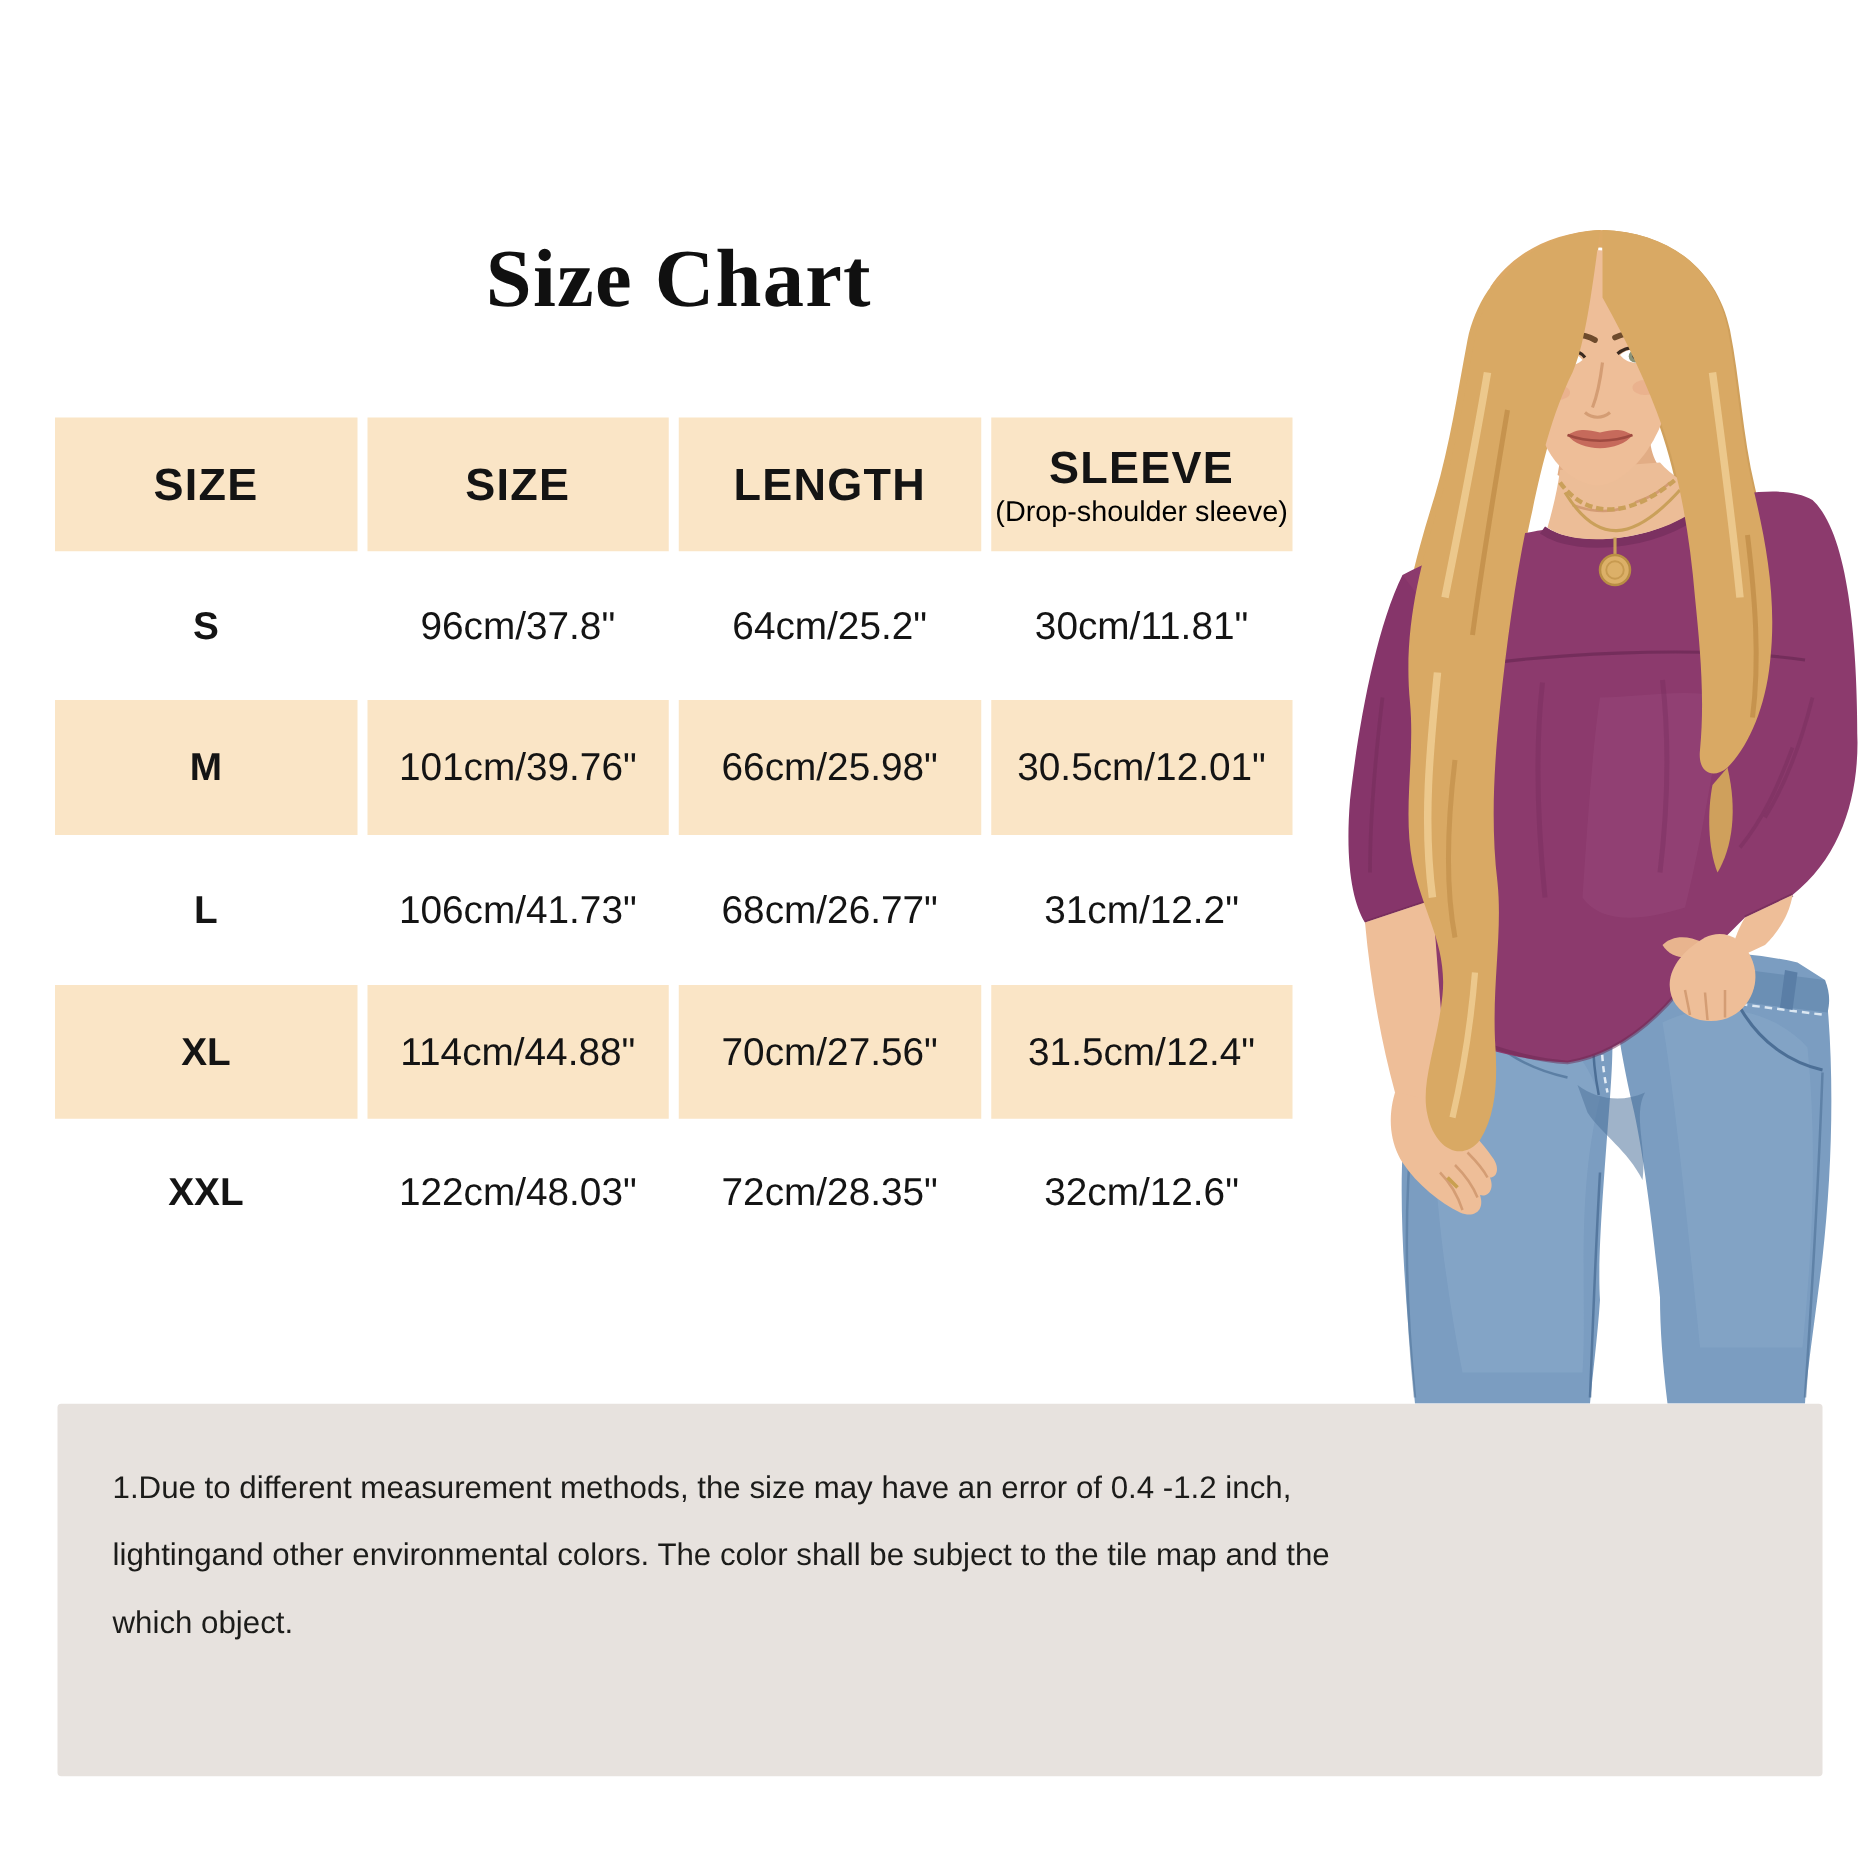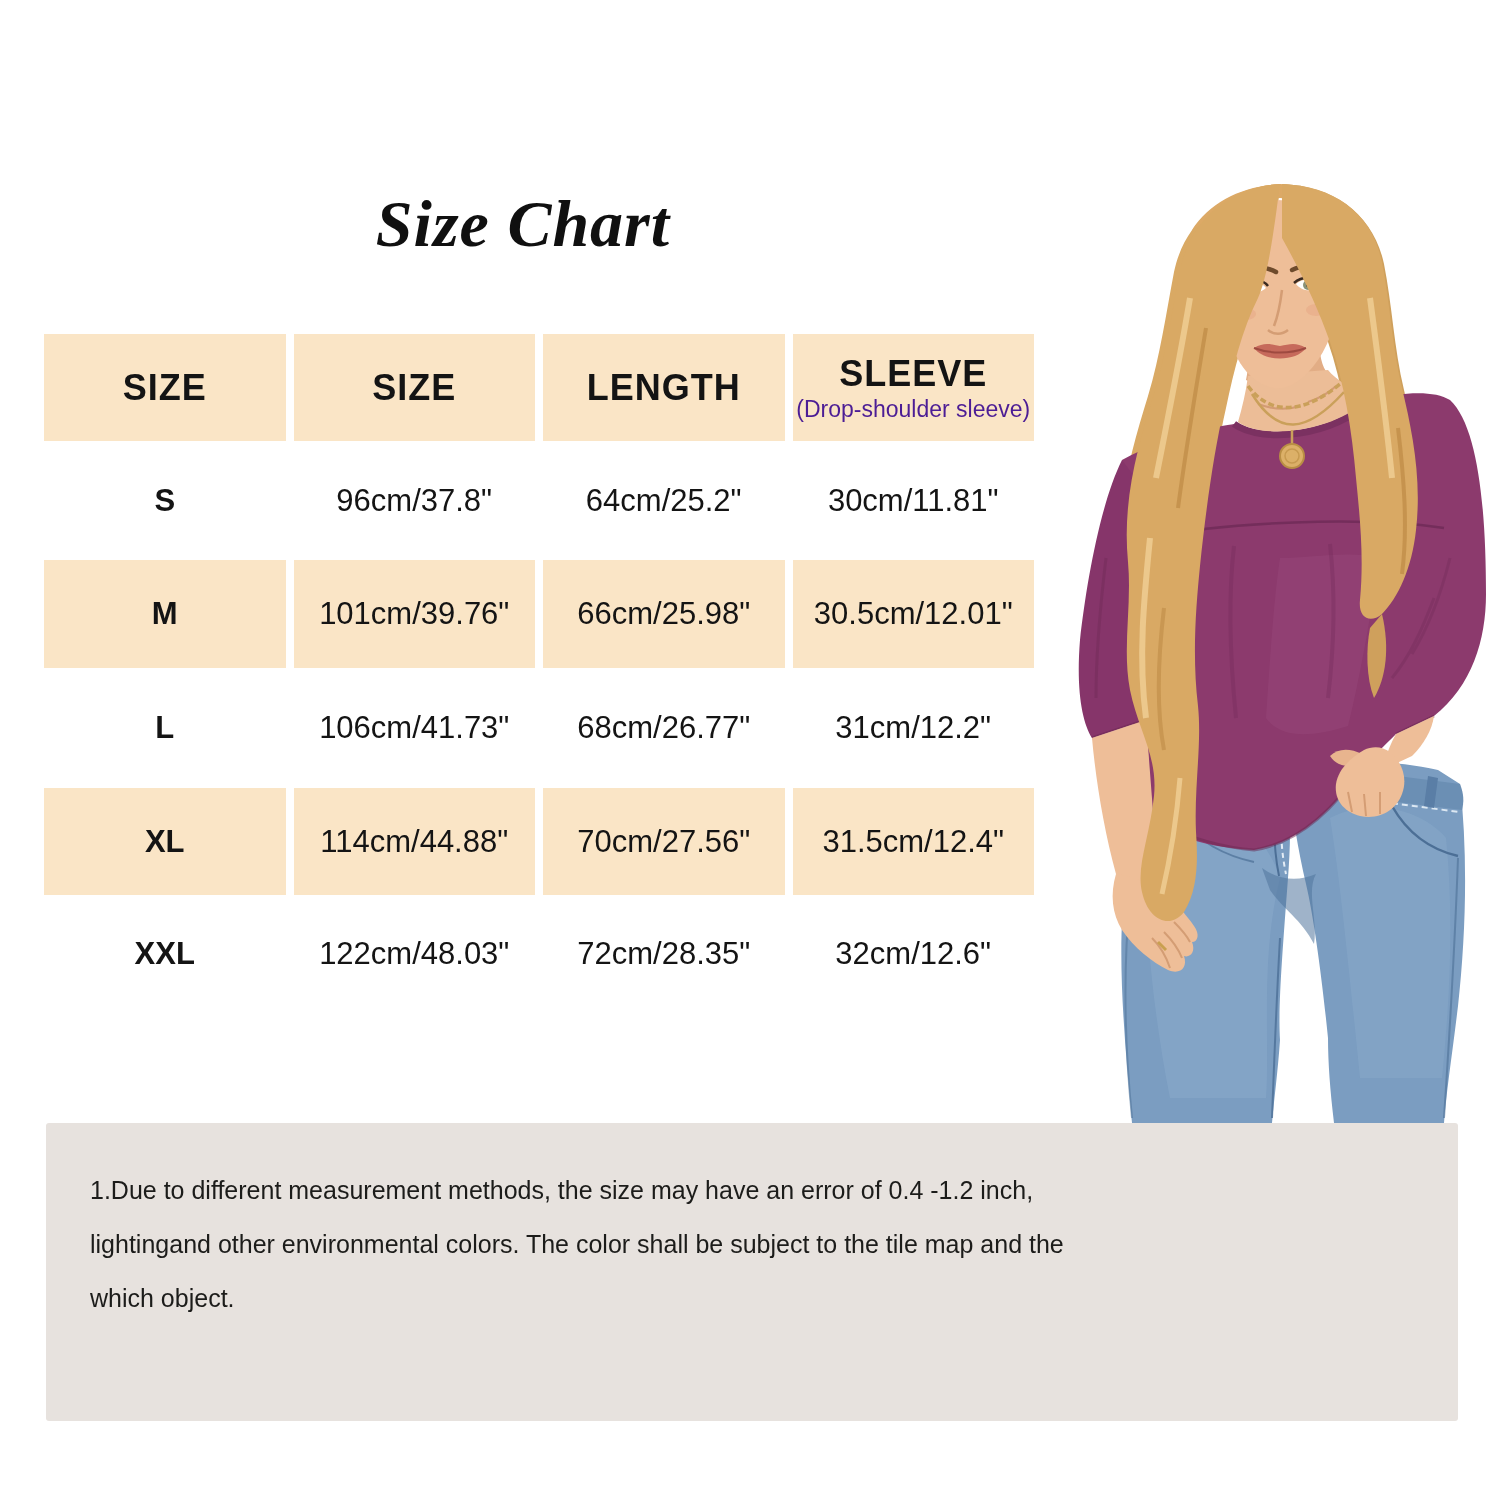--- a/index.html
+++ b/index.html
@@ -1,28 +1,28 @@
 <!DOCTYPE html>
 <html><head>
 <meta charset="utf-8">
 <style>
   html,body{margin:0;padding:0;background:#fff;}
   .canvas{position:relative;width:1500px;height:1500px;background:#ffffff;overflow:hidden;
           font-family:"Liberation Sans","DejaVu Sans",sans-serif;color:#141414;}
-  .page-title{position:absolute;left:28px;top:186px;width:990px;text-align:center;
+  .page-title{position:absolute;left:48px;top:186px;width:990px;text-align:center;
           font-family:"Liberation Serif","DejaVu Serif",serif;font-weight:bold;
-          font-size:66px;letter-spacing:1px;color:#101010;font-style:italic;}
+          font-size:66px;letter-spacing:1px;color:#101010;}
   .size-table{position:absolute;left:44px;top:334px;width:990px;display:grid;
           grid-template-columns:repeat(4,1fr);grid-template-rows:107px 119px 108px 120px 107px 118px;
           column-gap:8px;}
   .cell{display:flex;flex-direction:column;align-items:center;justify-content:center;
           font-size:31px;line-height:1.15;text-align:center;}
   .peach{background:#fae5c6;}
   .hcell{font-weight:bold;font-size:36px;letter-spacing:1px;}
-  .subnote{font-weight:normal;font-size:23px;letter-spacing:0;color:#4c1d95;margin-top:2px;}
+  .subnote{font-weight:normal;font-size:23px;letter-spacing:0;color:#000000;margin-top:2px;}
   .size-label{font-weight:bold;}
   .notes-box{position:absolute;left:46px;top:1123px;width:1412px;height:298px;
           background:#e7e2de;border-radius:3px;box-sizing:border-box;padding:40px 40px 0 44px;}
   .note-line{font-size:25px;line-height:54px;white-space:nowrap;color:#1c1c1a;}
   .model-wrap{position:absolute;left:1030px;top:178px;width:470px;height:945px;overflow:hidden;}
 </style>
 </head>
 <body>
 
 <div class="canvas">

